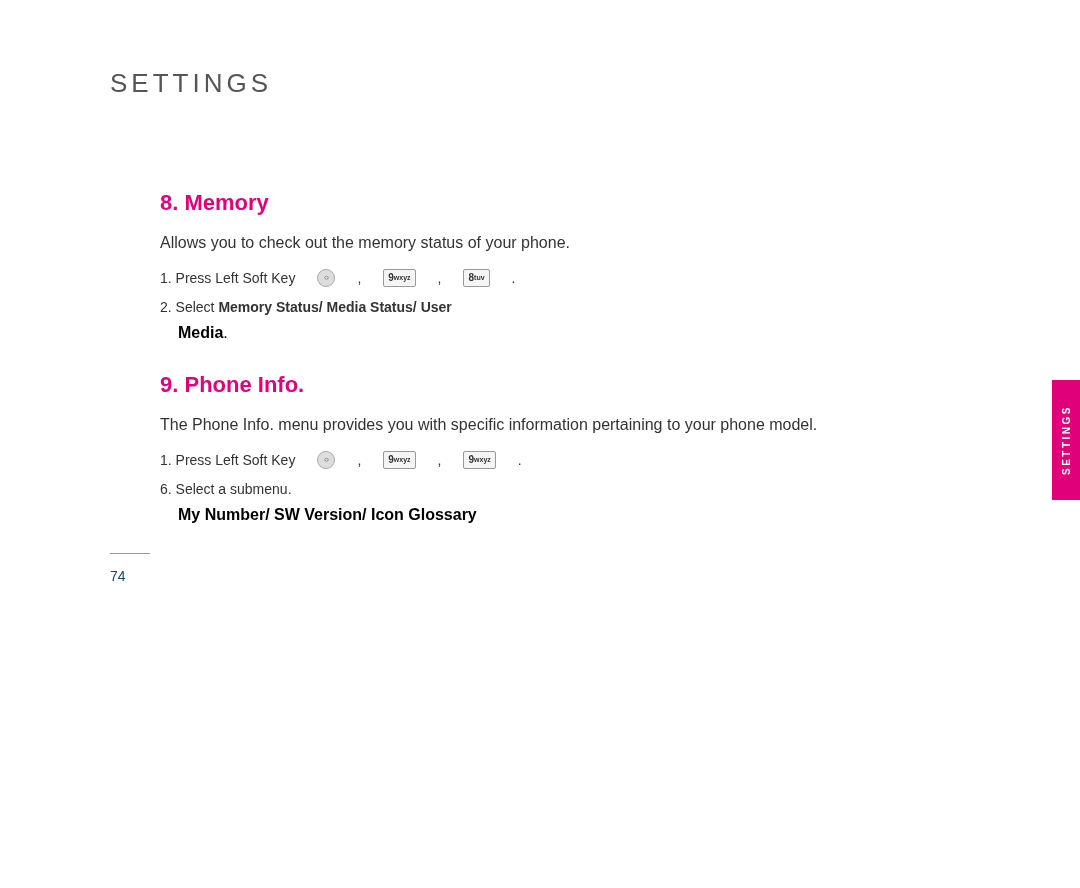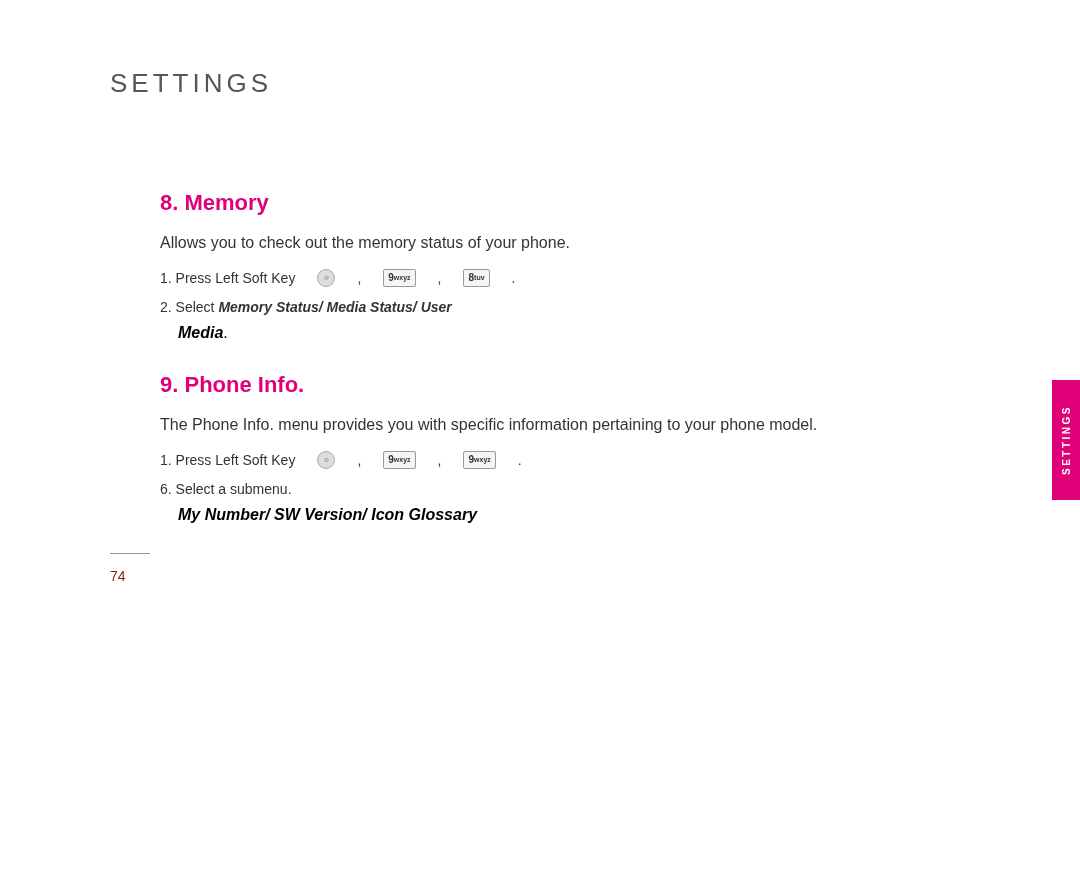--- a/index.html
+++ b/index.html
@@ -89,21 +89,20 @@
       width: 18px;
       height: 18px;
       min-width: 18px;
       font-size: 8px;
       background: #dddddd;
       border: 1px solid #aaaaaa;
     }
 
     .bold-text {
       font-weight: bold;
-      font-style: italic;
     }
 
     .section-divider {
       margin-top: 30px;
       margin-bottom: 14px;
     }
 
     .section-title-phone {
       font-size: 22px;
       font-weight: bold;
@@ -146,21 +145,21 @@
       width: 40px;
       height: 1px;
       background: #999999;
     }
 
     .page-number {
       position: absolute;
       bottom: 60px;
       left: 110px;
       font-size: 14px;
-      color: #7f1d1d;
+      color: #0c4a6e;
     }
   </style>
 </head>
 <body>
 
 <div class="page-container">
 
   <div class="settings-title">SETTINGS</div>
 
   <div class="content-area">

